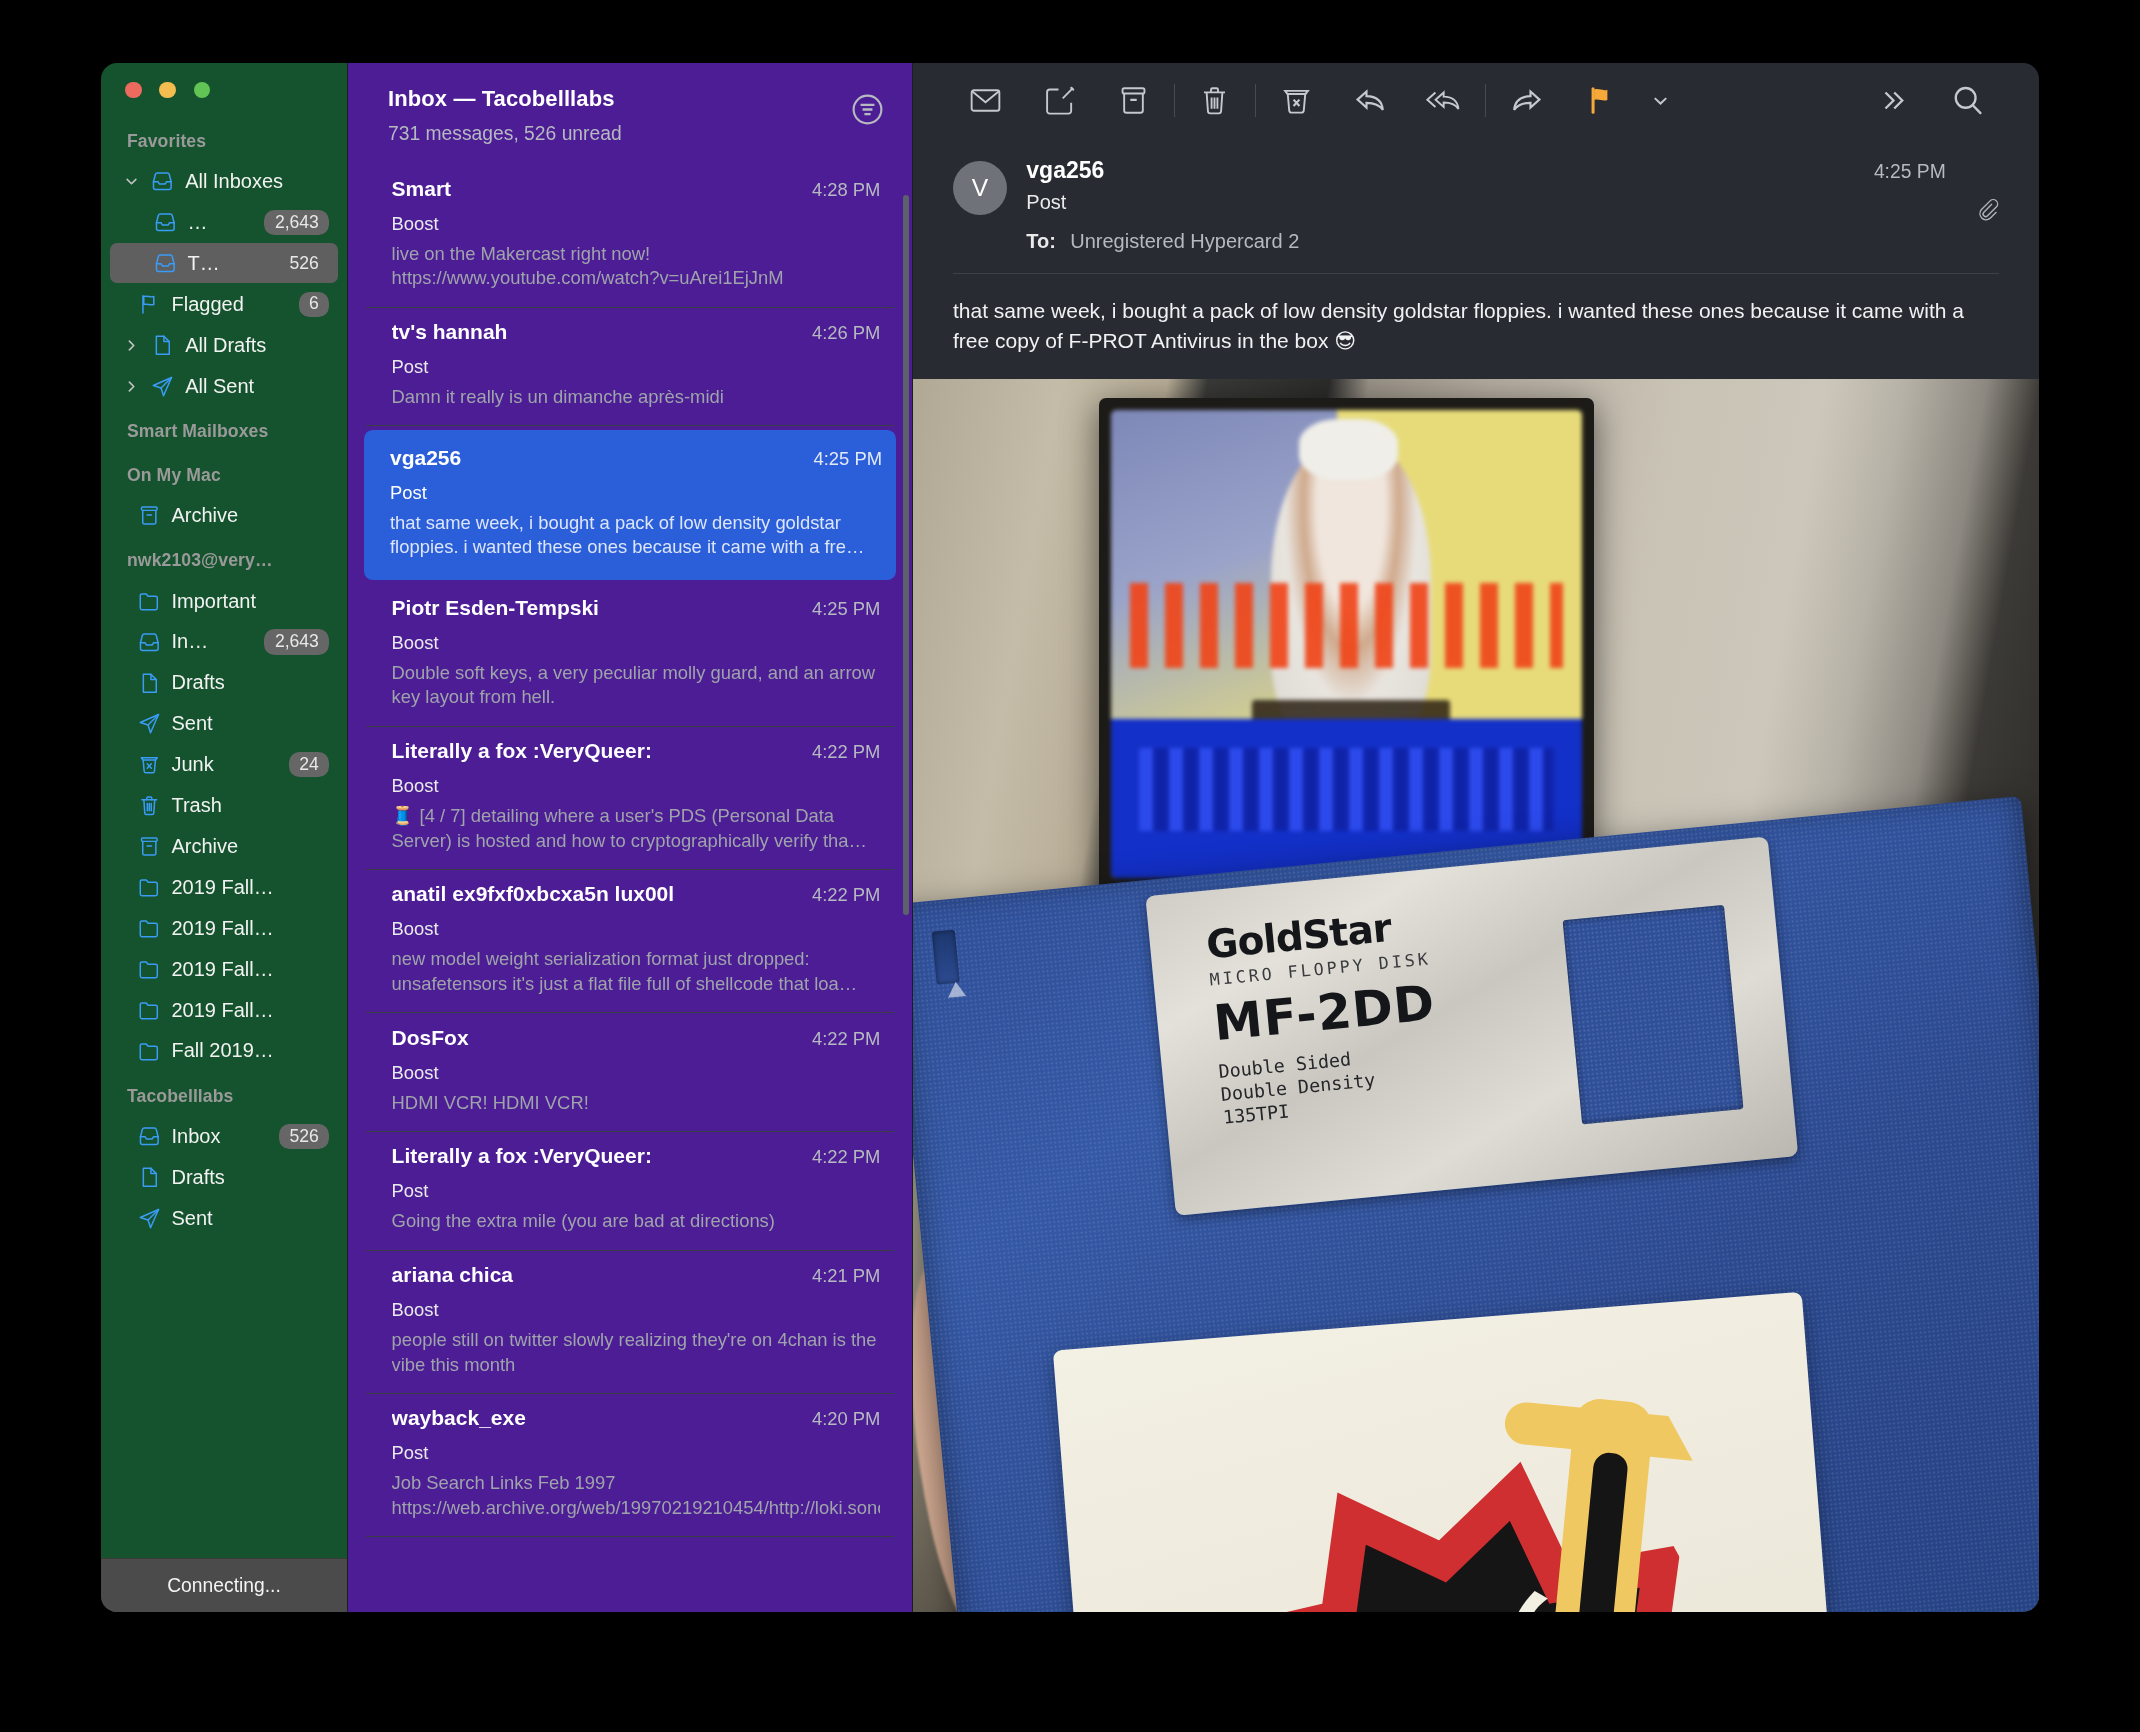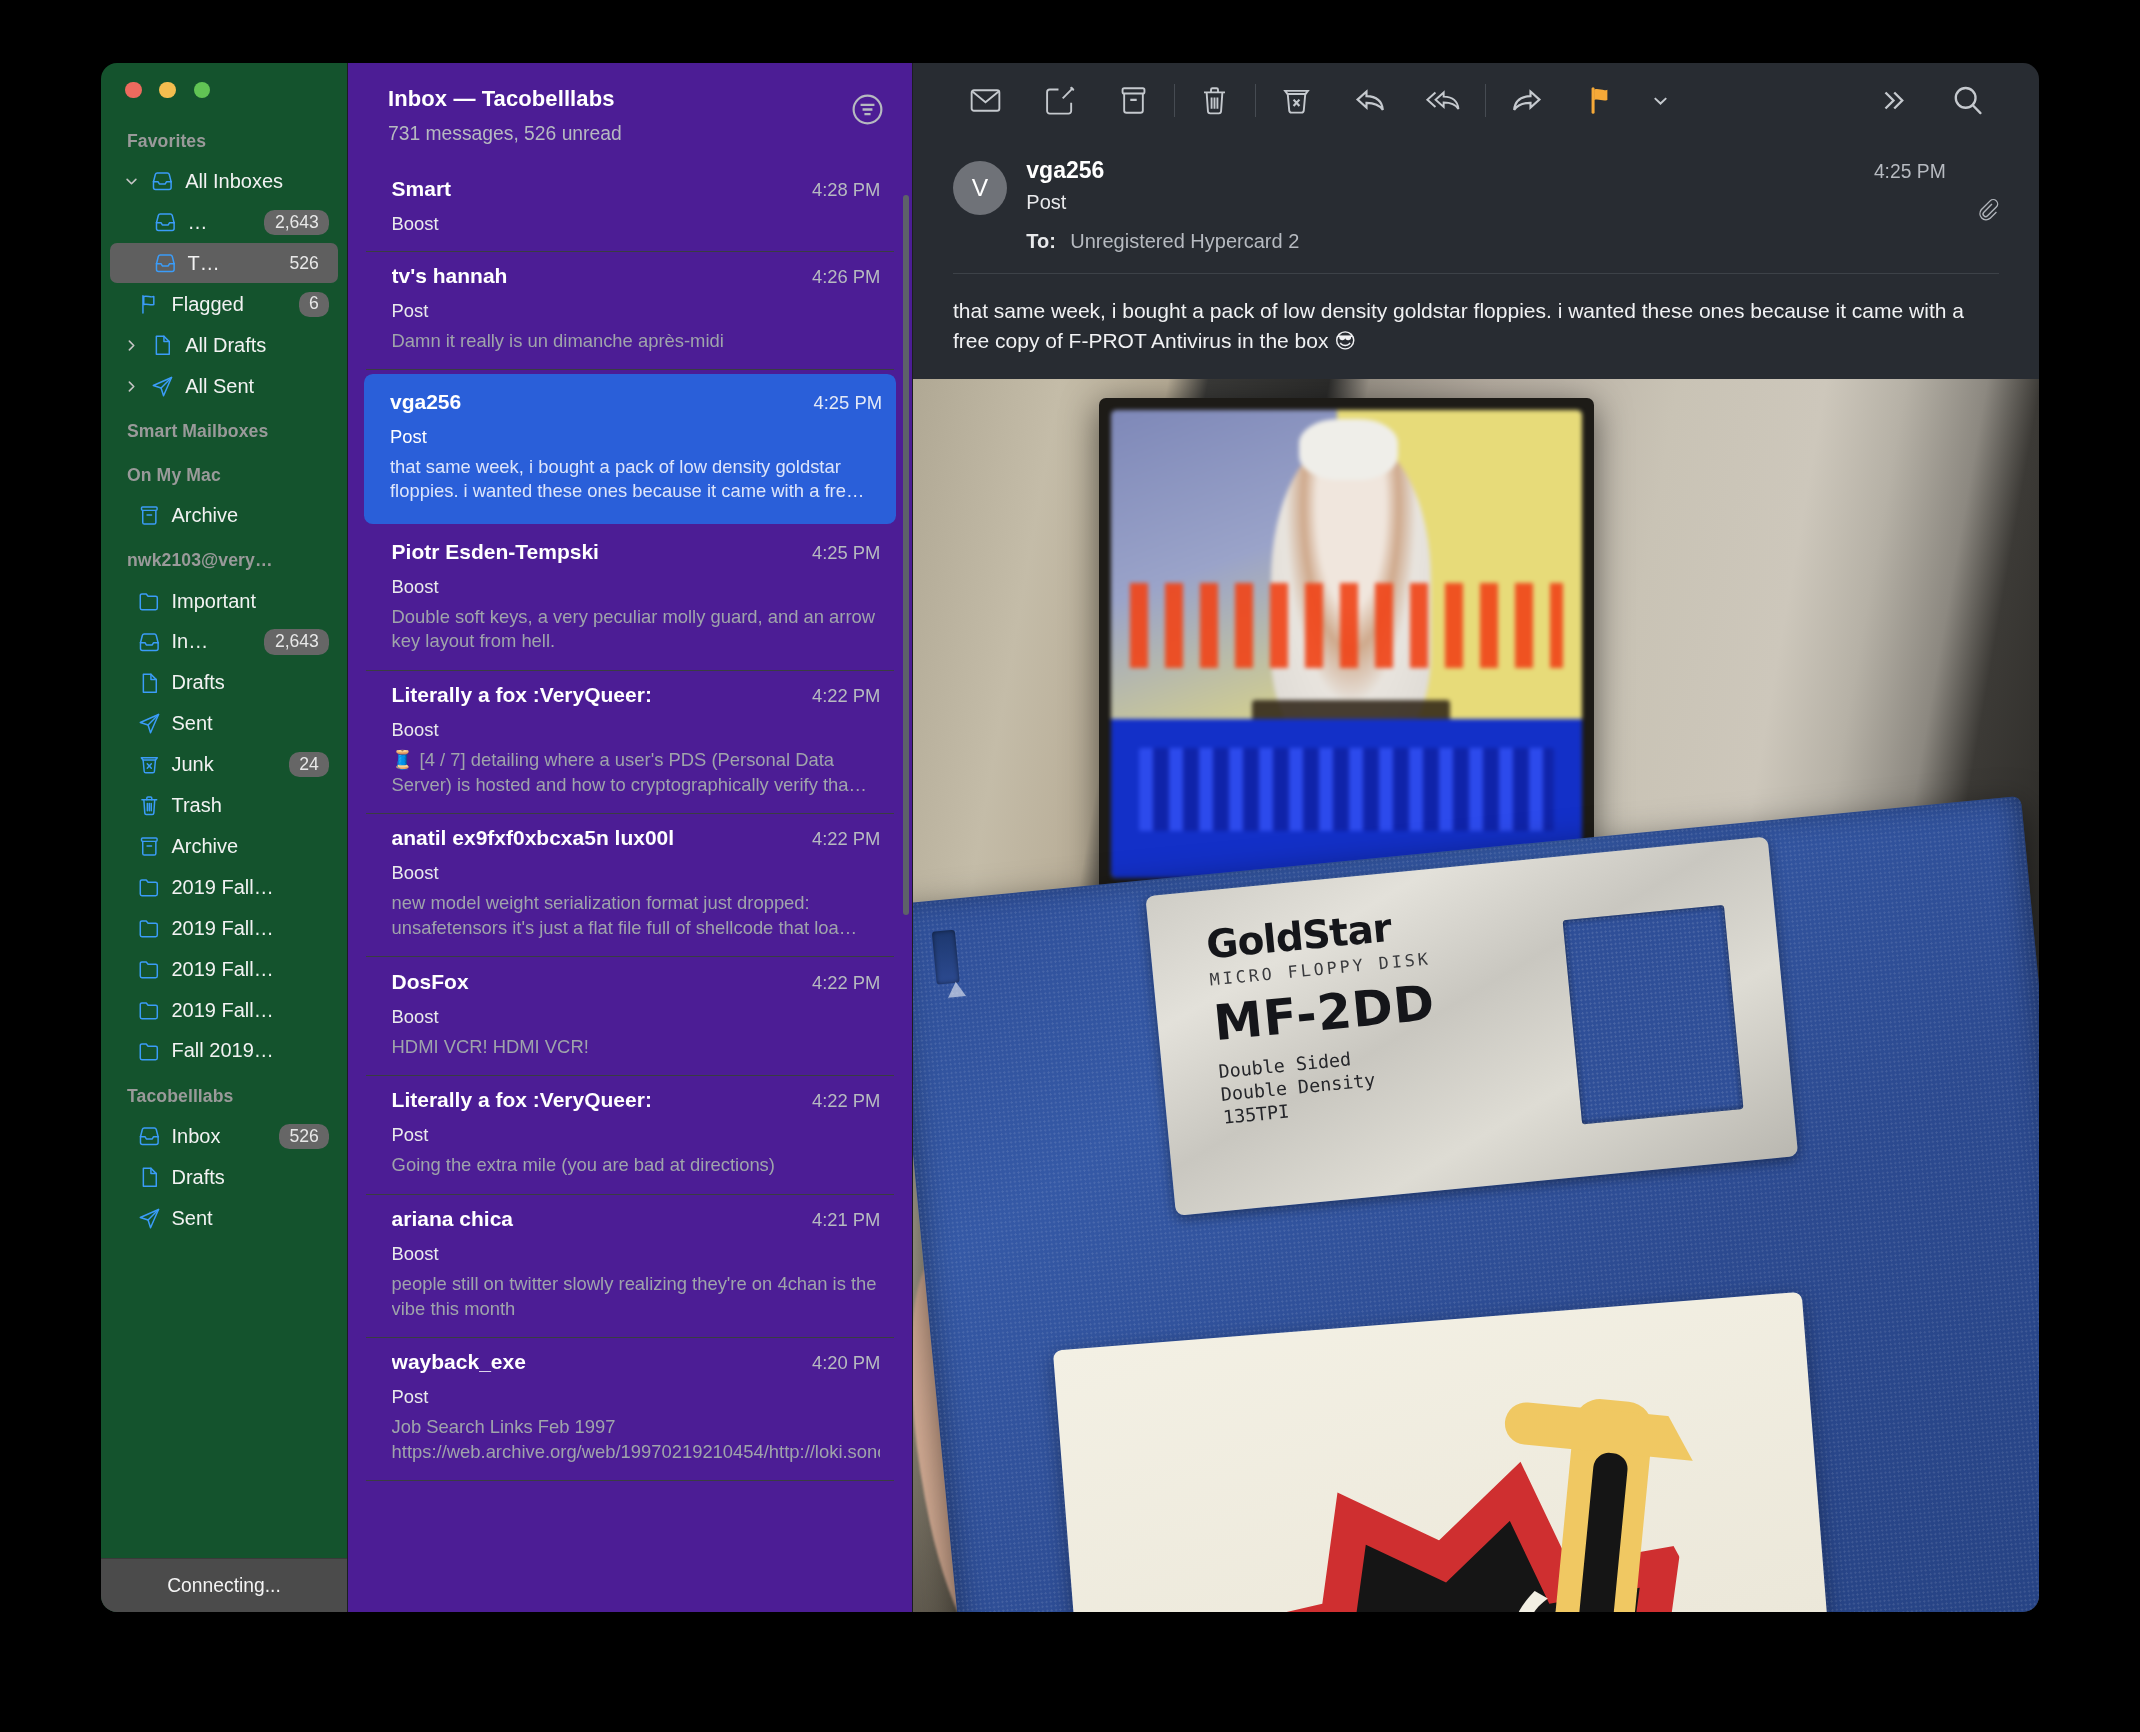--- a/index.html
+++ b/index.html
@@ -696,20 +696,21 @@
         </svg>
       </div>
     </div>
     <div class="ml-rows" id="ml-rows">
         <div class="ml-row">
           <div class="line1">
        <div class="ml-from">Smart</div>
        <div class="ml-time">4:28 PM</div>
      </div>
      <div class="ml-subject">Boost</div>
+     <div class="ml-preview">live on the Makercast right now! https://www.youtube.com/watch?v=uArei1EjJnM</div>
         </div>
         <div class="ml-row">
           <div class="line1">
        <div class="ml-from">tv's hannah</div>
        <div class="ml-time">4:26 PM</div>
      </div>
      <div class="ml-subject">Post</div>
      <div class="ml-preview">Damn it really is un dimanche après-midi</div>
         </div>
         <div class="ml-row selected">

